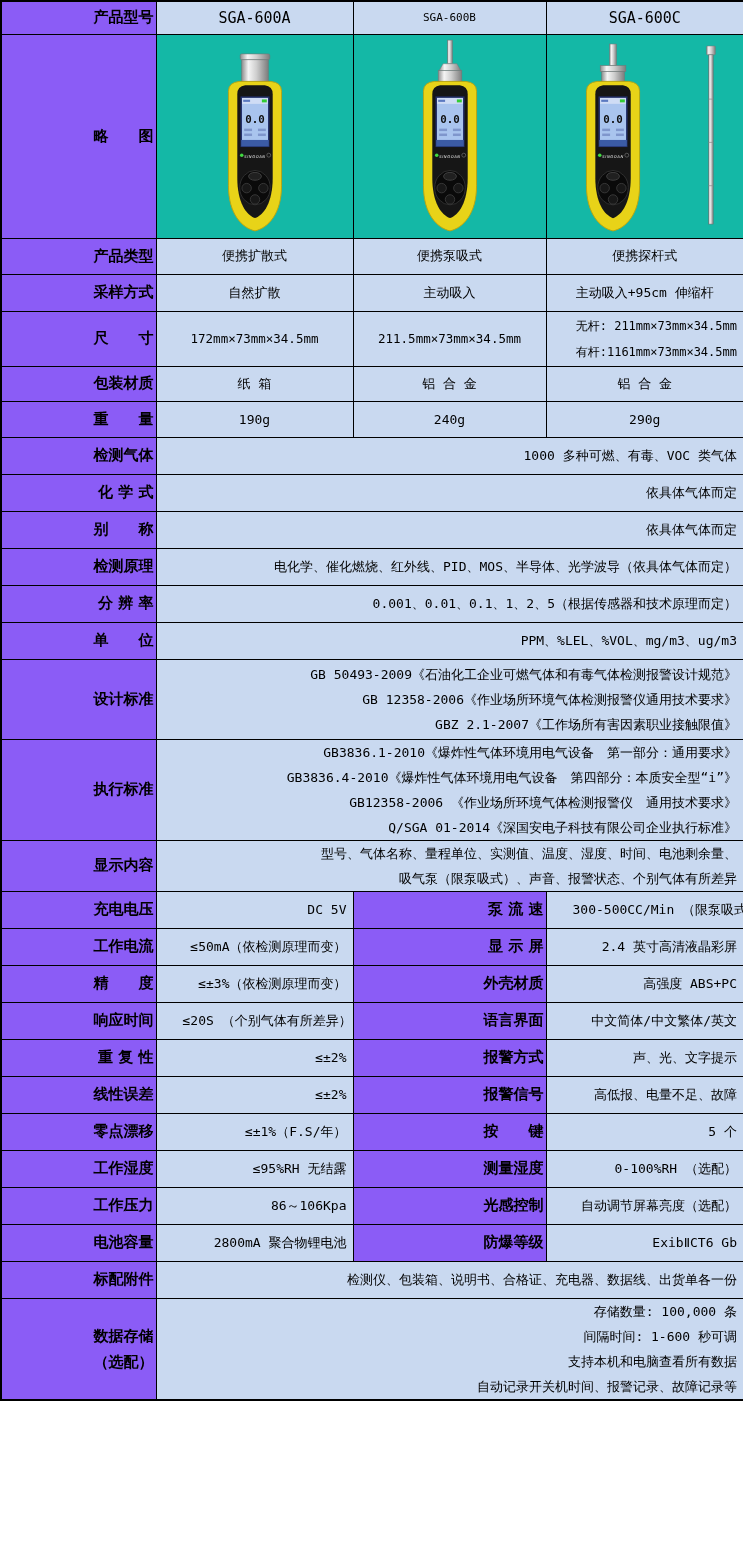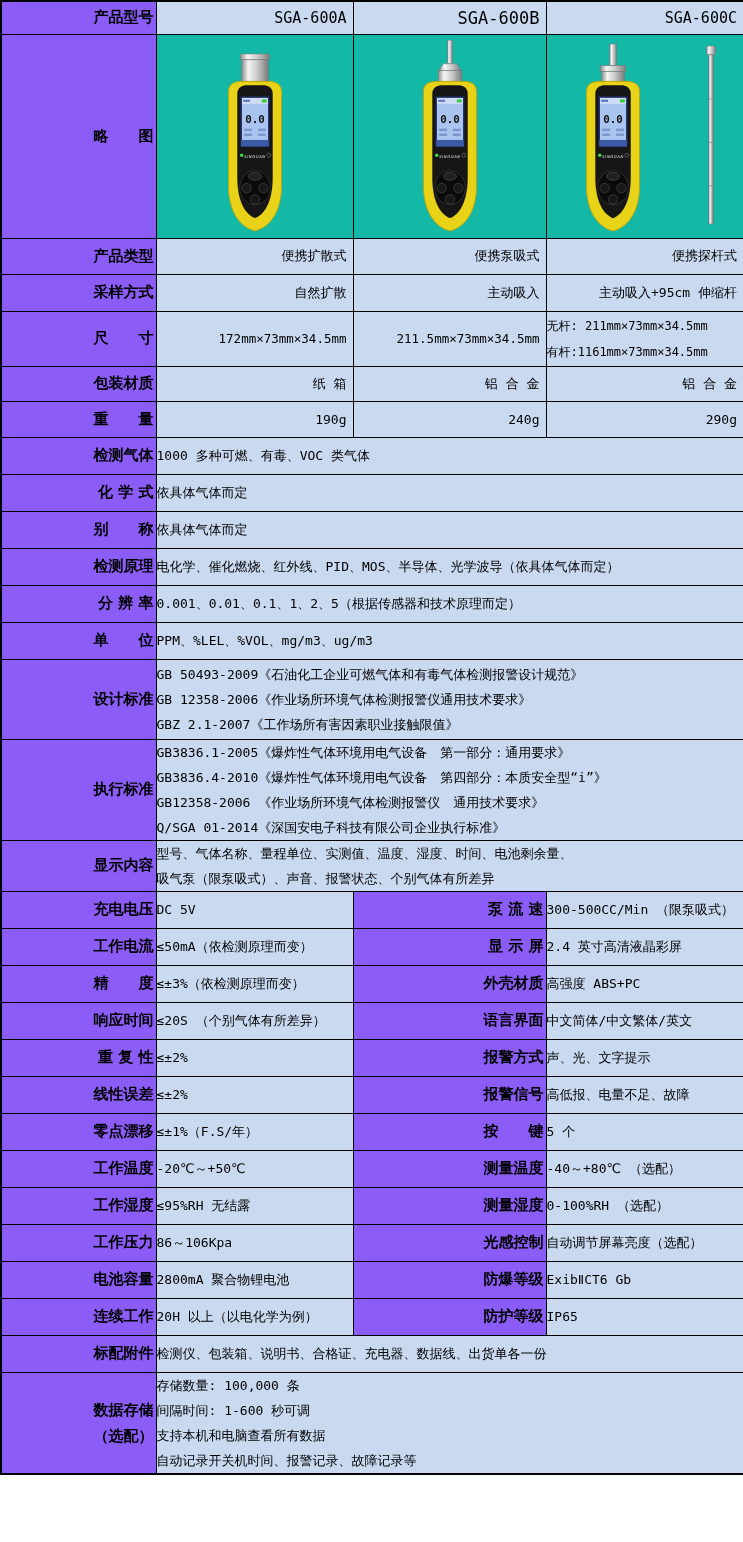--- a/index.html
+++ b/index.html
@@ -1,22 +1,22 @@
 <!DOCTYPE html>
 <html><head>
 <meta charset="utf-8">
 <style>
   html,body{margin:0;padding:0;background:#fff;}
   body{font-family:"DejaVu Sans",sans-serif;color:#000;}
   table.spec{border-collapse:collapse;width:743px;table-layout:fixed;border:2px solid #000;}
   table.spec td{border:1px solid #000;overflow:hidden;vertical-align:middle;}
   td.lab{background:#8b5cf6;font-weight:bold;text-align:right;font-size:15px;padding:0 2px;}
-  td.val{background:#C9D9F0;font-size:13px;text-align:right;padding:0 6px;
+  td.val{background:#C9D9F0;font-size:13px;text-align:center;padding:0 6px;
          font-family:"DejaVu Sans Mono","DejaVu Sans",sans-serif;}
-  td.vl{text-align:left;padding-left:0;}
+  td.vl{text-align:right;padding-left:26px;}
   td.img{background:#14b8a6;text-align:center;padding:2px 0;}
   .mlines div{line-height:25px;white-space:nowrap;}
   .dim div{line-height:26px;white-space:nowrap;}
   .nowrap{white-space:nowrap;}
   .tight{font-size:12.4px;letter-spacing:-0.2px;}
   svg.dev{display:block;margin:0 auto;}
   .scr-val{font:bold 11px "DejaVu Sans Mono",monospace;fill:#101010;}
   .brand{font:italic 3.8px "DejaVu Sans",sans-serif;fill:#e2e2e2;letter-spacing:.6px;}
   .hidden-defs{position:absolute;width:0;height:0;overflow:hidden;}
 </style>
@@ -59,21 +59,21 @@
       <col style="width:155px">
       <col style="width:197px">
       <col style="width:193px">
       <col style="width:198px">
     </colgroup>
 
   <tbody>
       <tr style="height:33px">
     <td class="lab">产品型号</td>
     <td class="val nowrap" style="font-size:15px">SGA-600A</td>
-    <td class="val nowrap" style="font-size:17px">SGA-600B</td>
+    <td class="val nowrap" style="font-size:11px">SGA-600B</td>
     <td class="val nowrap" style="font-size:15px">SGA-600C</td>
   </tr>
 
   <tr style="height:204px">
     <td class="lab">略　　图</td>
     <td class="img">
       <svg class="dev" width="118" height="197" viewBox="0 0 120 200">
         <g>
           <rect x="45" y="16" width="30" height="6" rx="1.5" fill="url(#metal)" stroke="#777" stroke-width="0.6"></rect>
           <rect x="46.5" y="22" width="27" height="23" fill="url(#metal)" stroke="#777" stroke-width="0.6"></rect>
@@ -179,21 +179,21 @@
     <td class="lab">设计标准</td>
     <td class="val vl mlines" colspan="3">
       <div>GB 50493-2009《石油化工企业可燃气体和有毒气体检测报警设计规范》</div>
       <div>GB 12358-2006《作业场所环境气体检测报警仪通用技术要求》</div>
       <div>GBZ 2.1-2007《工作场所有害因素职业接触限值》</div>
     </td>
   </tr>
   <tr style="height:100px">
     <td class="lab">执行标准</td>
     <td class="val vl mlines" colspan="3">
-      <div>GB3836.1-2005《爆炸性气体环境用电气设备　第一部分：通用要求》</div>
+      <div>GB3836.1-2010《爆炸性气体环境用电气设备　第一部分：通用要求》</div>
       <div>GB3836.4-2010《爆炸性气体环境用电气设备　第四部分：本质安全型“i”》</div>
       <div>GB12358-2006 《作业场所环境气体检测报警仪　通用技术要求》</div>
       <div>Q/SGA 01-2014《深国安电子科技有限公司企业执行标准》</div>
     </td>
   </tr>
   <tr style="height:50px">
     <td class="lab">显示内容</td>
     <td class="val vl mlines" colspan="3">
       <div>型号、气体名称、量程单位、实测值、温度、湿度、时间、电池剩余量、</div>
       <div>吸气泵（限泵吸式）、声音、报警状态、个别气体有所差异</div>
@@ -236,49 +236,37 @@
     <td class="lab">报警信号</td>
     <td class="val vl nowrap">高低报、电量不足、故障</td>
   </tr>
   <tr style="height:37px">
     <td class="lab">零点漂移</td>
     <td class="val vl">≤±1%（F.S/年）</td>
     <td class="lab">按　　键</td>
     <td class="val vl">5 个</td>
   </tr>
   <tr style="height:37px">
-    <td class="lab">工作温度</td>
-    <td class="val vl">-20℃～+50℃</td>
-    <td class="lab">测量温度</td>
-    <td class="val vl">-40～+80℃ （选配）</td>
-  </tr>
-  <tr style="height:37px">
     <td class="lab">工作湿度</td>
     <td class="val vl">≤95%RH 无结露</td>
     <td class="lab">测量湿度</td>
     <td class="val vl">0-100%RH （选配）</td>
   </tr>
   <tr style="height:37px">
     <td class="lab">工作压力</td>
     <td class="val vl">86～106Kpa</td>
     <td class="lab">光感控制</td>
     <td class="val vl nowrap">自动调节屏幕亮度（选配）</td>
   </tr>
   <tr style="height:37px">
     <td class="lab">电池容量</td>
     <td class="val vl">2800mA 聚合物锂电池</td>
     <td class="lab">防爆等级</td>
     <td class="val vl">ExibⅡCT6 Gb</td>
   </tr>
-  <tr style="height:37px">
-    <td class="lab">连续工作</td>
-    <td class="val vl nowrap">20H 以上（以电化学为例）</td>
-    <td class="lab">防护等级</td>
-    <td class="val vl">IP65</td>
-  </tr>
 
   <tr style="height:37px">
     <td class="lab">标配附件</td>
     <td class="val vl nowrap" colspan="3">检测仪、包装箱、说明书、合格证、充电器、数据线、出货单各一份</td>
   </tr>
 
   <tr style="height:99px">
     <td class="lab">
       <div style="line-height:26px">数据存储</div>
       <div style="line-height:26px">（选配）</div>

